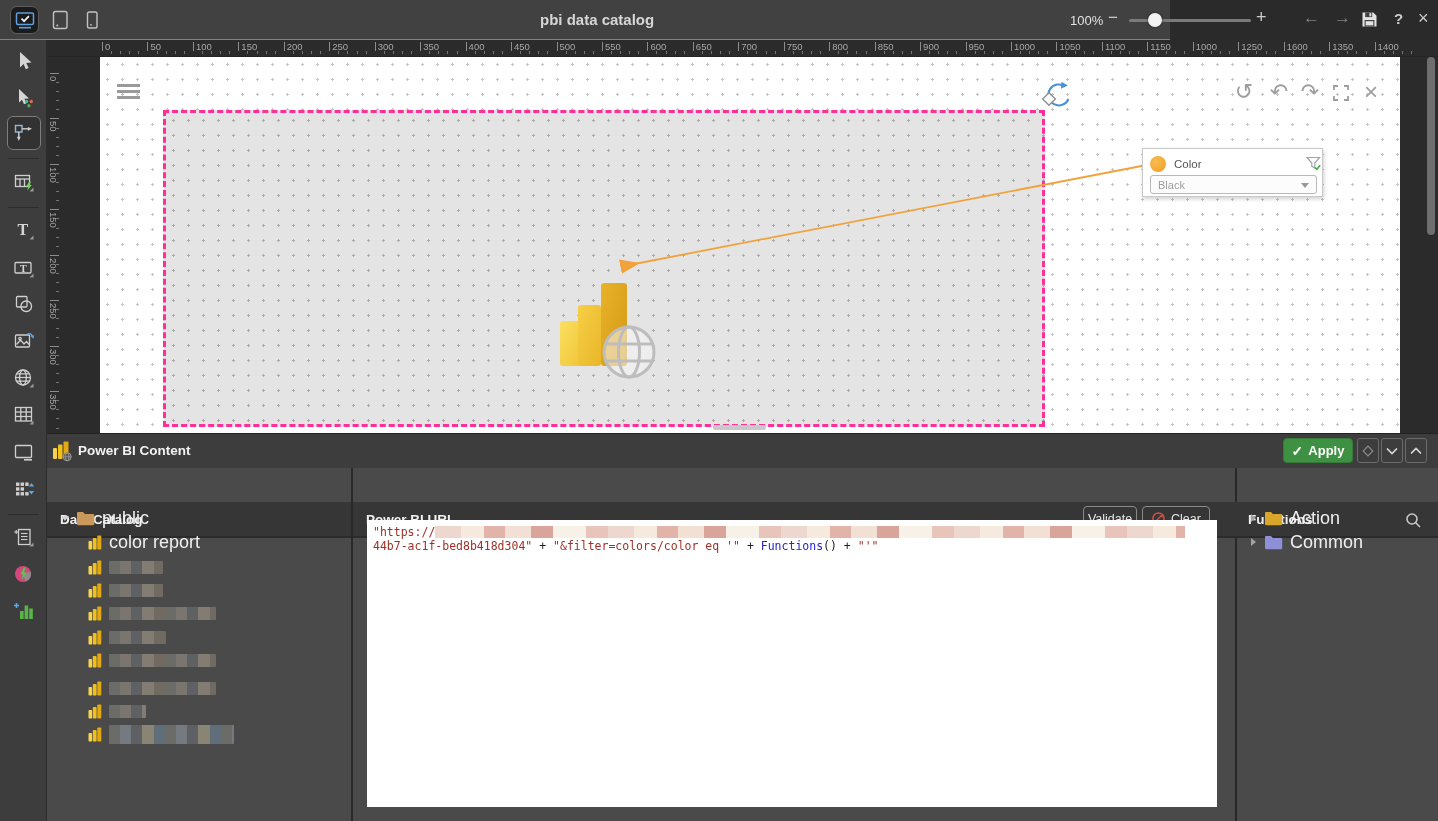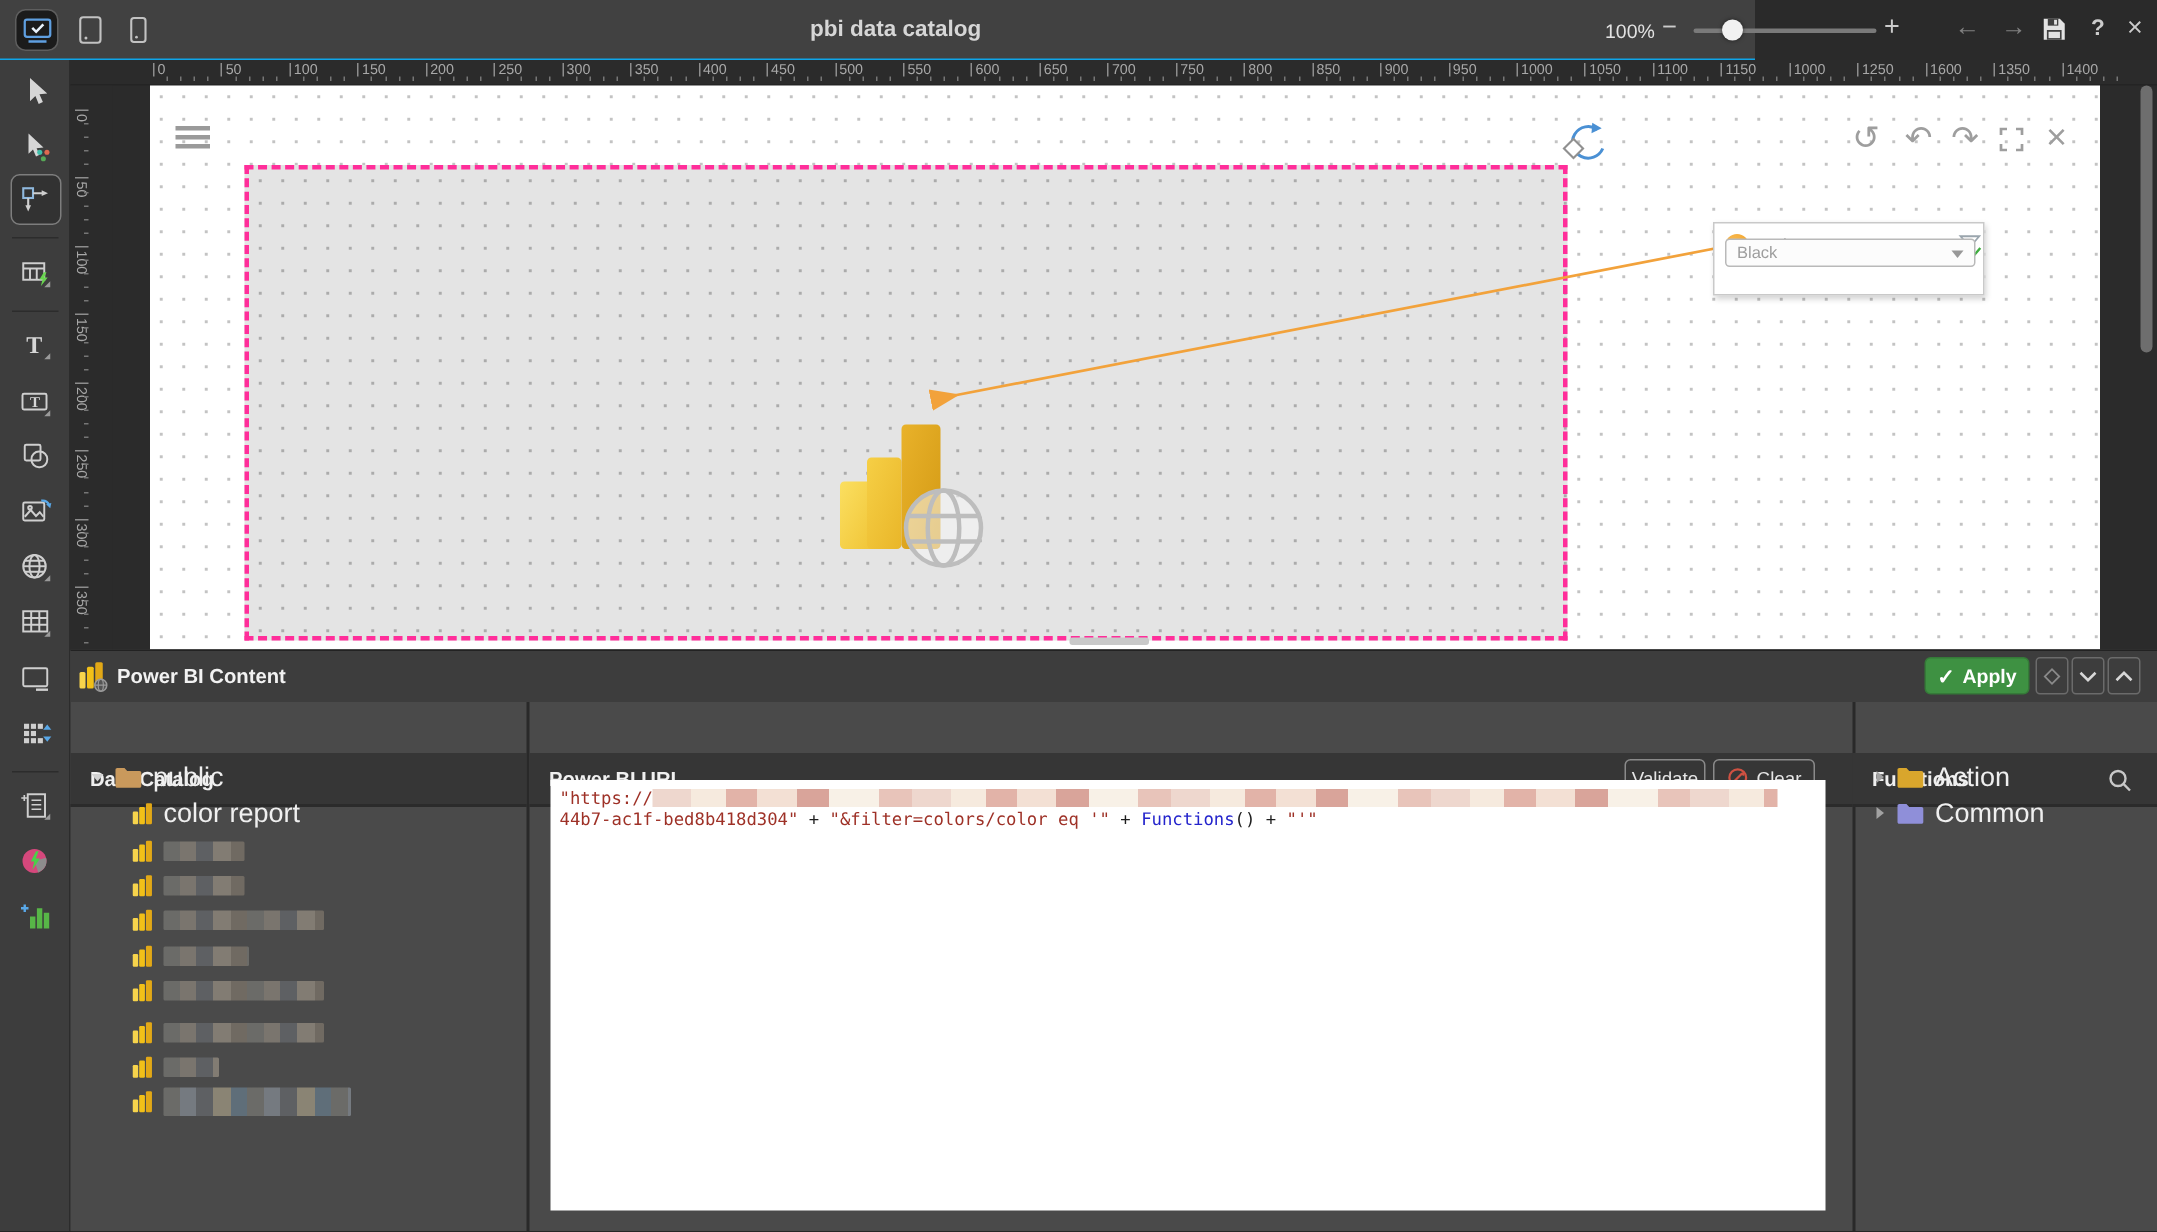--- a/index.html
+++ b/index.html
@@ -53,21 +53,21 @@
   #hscroll { position:absolute; left:613px; top:368px; width:53px; height:5px; background:#c9c9c9; border-radius:2px; }
   #vscroll { position:absolute; left:1380px; top:17px; width:8px; height:178px; background:#6e6e6e; border-radius:4px; }
 
   
   #color-widget { position:absolute; left:1042px; top:91px; width:181px; height:49px; background:#ffffff;
     border:1px solid #c9c9c9; box-shadow:1px 2px 4px rgba(0,0,0,.18); }
   #cw-dot { position:absolute; left:7px; top:7px; width:16px; height:16px; border-radius:50%;
     background:radial-gradient(circle at 35% 35%, #f8bc56, #f29d1d); }
   #cw-label { position:absolute; left:31px; top:9px; font-size:11.5px; color:#555; }
   #cw-filter { position:absolute; left:162px; top:6px; }
-  #cw-combo { position:absolute; left:7px; top:10px; width:167px; height:19px; background:#fcfcfc;
+  #cw-combo { position:absolute; left:7px; top:26px; width:167px; height:19px; background:#fcfcfc;
     border:1px solid #b9b9b9; border-radius:3px;text-decoration:underline; }
   #cw-combo-val { position:absolute; left:7px; top:3px; font-size:11px; color:#9e9e9e; }
   .tri-dd { position:absolute; right:7px; top:7px; width:0; height:0; border-left:4.5px solid transparent; border-right:4.5px solid transparent; border-top:5.5px solid #989898; }
 
   
   #bpanel { position:absolute; left:47px; top:433px; width:1391px; height:388px; background:#4a4a4a; border-top:1px solid #222; }
   #bp-header { position:absolute; left:0; top:0; width:1391px; height:34px; background:#3d3d3d; }
   #bp-title { position:absolute; left:31px; top:9px; font-size:13.5px; font-weight:700; color:#f2f2f2; }
   #apply-btn { position:absolute; left:1236px; top:4px; width:70px; height:25px; background:#3e9142; border:1px solid #357a38;
     border-radius:4px; color:#fff; font-size:13px; font-weight:700; display:flex; align-items:center; justify-content:center; gap:5px; }

